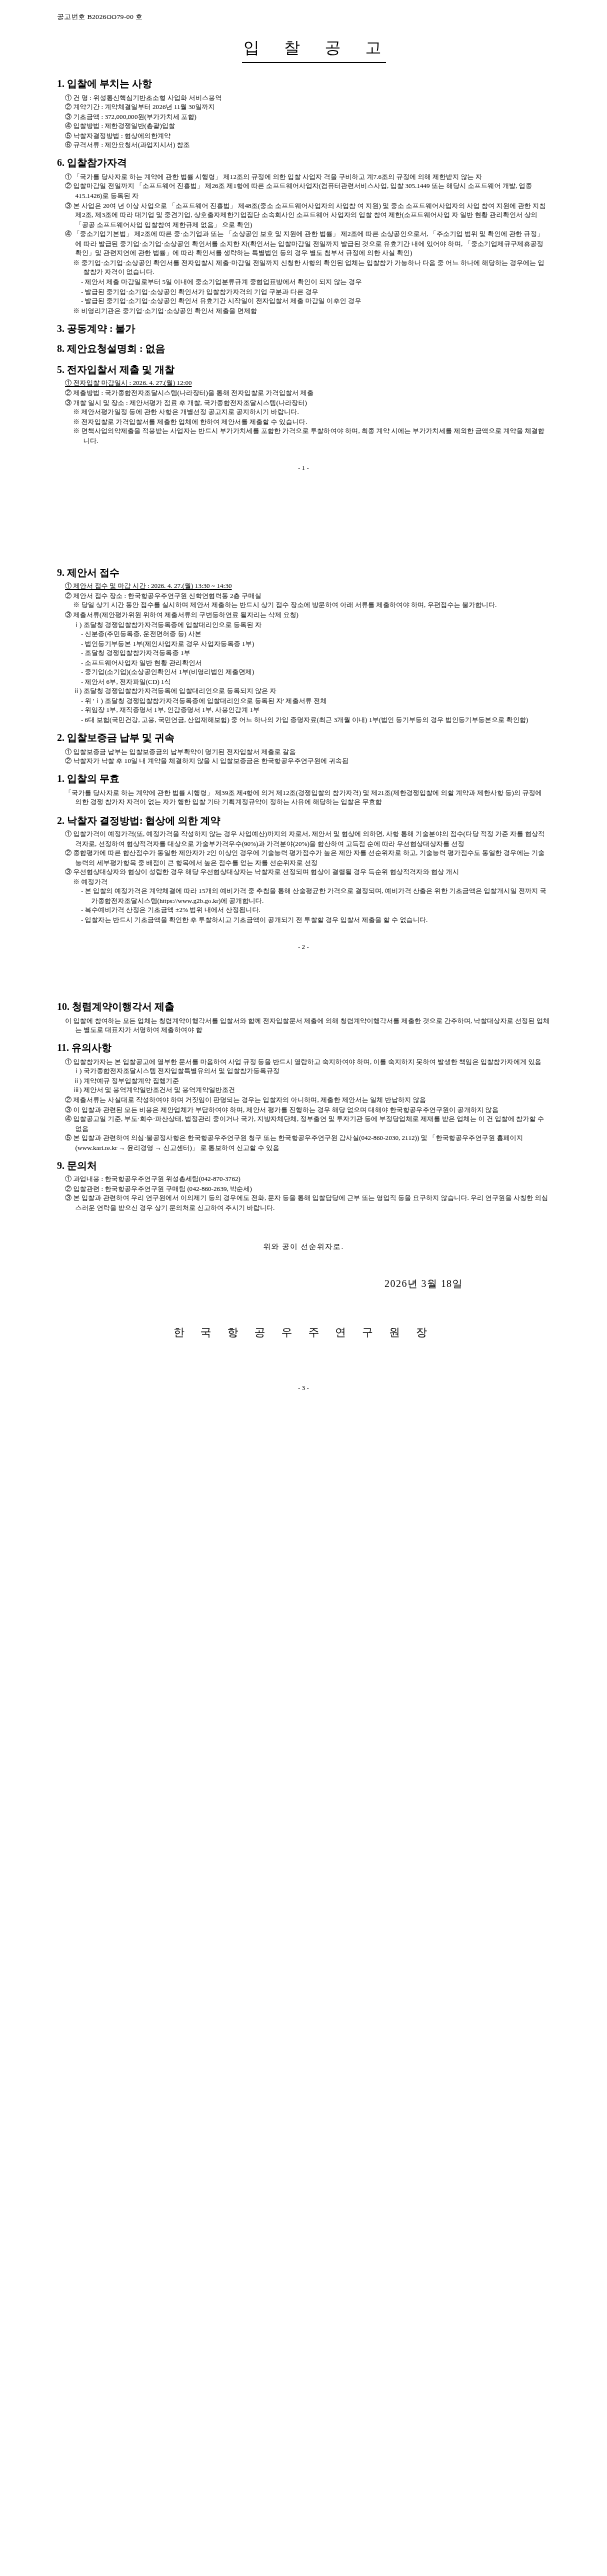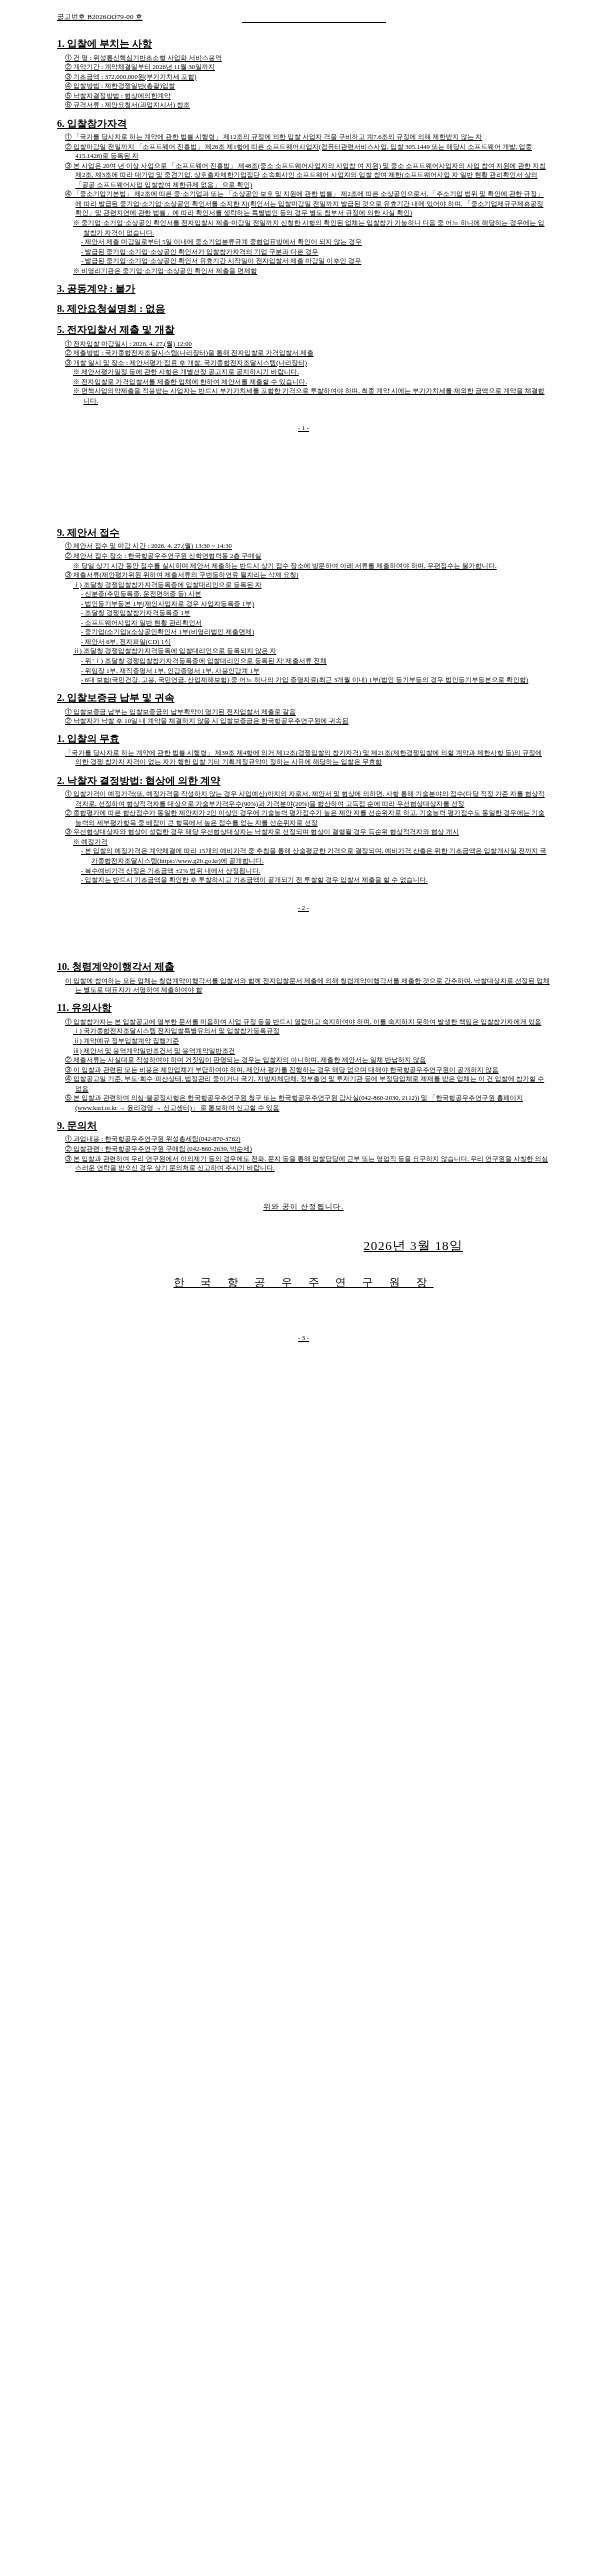--- a/index.html
+++ b/index.html
@@ -1,43 +1,44 @@
 <!DOCTYPE html>
 <html lang="ko" style="font-size:11.8px"><head>
 <meta charset="utf-8">
 <style>
   html,body{margin:0;padding:0;background:#ffffff;}
   body{width:607px;font-family:"Liberation Serif", serif;color:#000;}
-  .page{width:607px;position:relative;text-decoration:underline;}
+  .page{width:607px;position:relative;}
   .sheet{position:relative;padding:0 57px;box-sizing:border-box;}
   .doc-no{font-size:7px;letter-spacing:0.1px;padding-top:11.8px;}
   .title{font-size:16px;letter-spacing:10.3px;text-align:center;margin:16px 0 2.9px 28px;font-weight:400;}
   .title-underline{width:144px;height:0.7px;background:#000;margin:0 auto 14.7px auto;position:relative;left:10.3px;}
   .sec{font-size:10px;font-weight:bold;margin:6.6px 0 1.5px 0;letter-spacing:0px;}
   .lv1{font-size:6.6px;margin-left:8px;line-height:1.45;}
   .lv2{font-size:6.6px;margin-left:16px;line-height:1.45;}
   .lv3{font-size:6.6px;margin-left:24px;line-height:1.45;}
   .pgnum{text-align:center;font-size:6.6px;margin:19px 0 0 0;}
   .spacer-lg{height:88px;}
   .spacer-md{height:43px;}
   .spacer-sm{height:19px;}
   .sign-line{text-align:center;font-size:7.4px;margin-top:29px;letter-spacing:0.7px;}
-  .date-line{text-align:right;font-size:13px;margin-top:25px;padding-right:87px;letter-spacing:0.7px;}
-  .org{text-align:center;font-size:11px;letter-spacing:6.6px;margin-top:20px;font-weight:400;}
+  .date-line{text-align:right;font-size:10px;margin-top:25px;padding-right:87px;letter-spacing:0.7px;}
+  .org{text-align:center;font-size:11px;letter-spacing:6.6px;margin-top:34px;font-weight:400;}
   .hang2{padding-left:10.3px;text-indent:-10.3px;}
   .note{font-size:6.6px;margin-left:16px;line-height:1.45;}
   .u{text-decoration:underline;}
 </style>
 </head>
 <body>
 
 <div class="page">
   <div class="sheet">
     <div class="doc-no">공고번호 B2026OO79-00 호</div>
 
+    <div class="title">입 찰 공 고</div>
     <div class="title-underline"></div>
 
     <div class="sec">1. 입찰에 부치는 사항</div>
     <div class="lv1 hang2">① 건    명 : 위성통신핵심기반초소형 사업화 서비스용역</div>
     <div class="lv1 hang2">② 계약기간 : 계약체결일부터 2026년 11월 30일까지</div>
     <div class="lv1 hang2">③ 기초금액 : 372,000,000원(부가가치세 포함)</div>
     <div class="lv1 hang2">④ 입찰방법 : 제한경쟁일반(총괄)입찰</div>
     <div class="lv1 hang2">⑤ 낙찰자결정방법 : 협상에의한계약</div>
     <div class="lv1 hang2">⑥ 규격서류 : 제안요청서(과업지시서) 참조</div>
 
@@ -121,21 +122,21 @@
     <div class="lv1 hang2">② 제출서류는 사실대로 작성하여야 하며 거짓임이 판명되는 경우는 입찰자의 아니하며, 제출한 제안서는 일체 반납하지 않음</div>
     <div class="lv1 hang2">③ 이 입찰과 관련된 모든 비용은 제안업체가 부담하여야 하며, 제안서 평가를 진행하는 경우 해당 없으며 대해야 한국항공우주연구원이 공개하지 않음</div>
     <div class="lv1 hang2">④ 입찰공고일 기준, 부도·회수·파산상태, 법정관리 중이거나 국가, 지방자체단체, 정부출연 및 투자기관 등에 부정당업체로 제재를 받은 업체는 이 건 입찰에 참가할 수 없음</div>
     <div class="lv1 hang2">⑤ 본 입찰과 관련하여 의심·불공정사항은 한국항공우주연구원 청구 또는 한국항공우주연구원 감사실(042-860-2030, 2112)) 및 「한국항공우주연구원 홈페이지(www.kari.re.kr → 윤리경영 → 신고센터)」 로 통보하여 신고할 수 있음</div>
 
     <div class="sec">9. 문의처</div>
     <div class="lv1 hang2">① 과업내용 : 한국항공우주연구원 위성총세팀(042-870-3762)</div>
     <div class="lv1 hang2">② 입찰관련 : 한국항공우주연구원 구매팀 (042-860-2639, 박순세)</div>
     <div class="lv1 hang2">③ 본 입찰과 관련하여 우리 연구원에서 이의제기 등의 경우에도 전화, 문자 등을 통해 입찰담당에 근부 또는 영업직 등을 요구하지 않습니다. 우리 연구원을 사칭한 의심스러운 연락을 받으신 경우 상기 문의처로 신고하여 주시기 바랍니다.</div>
 
-    <div class="sign-line">위와 공이 산정됩니다.</div>
+    <div class="sign-line">위와 공이 선순위자로.</div>
     <div class="date-line">2026년  3월  18일</div>
     <div class="org">한 국 항 공 우 주 연 구 원 장</div>
 
     <div class="pgnum" style="margin-top:44px;">- 3 -</div>
     <div class="spacer-sm"></div>
   </div>
 </div>
 
 
 </body></html>

